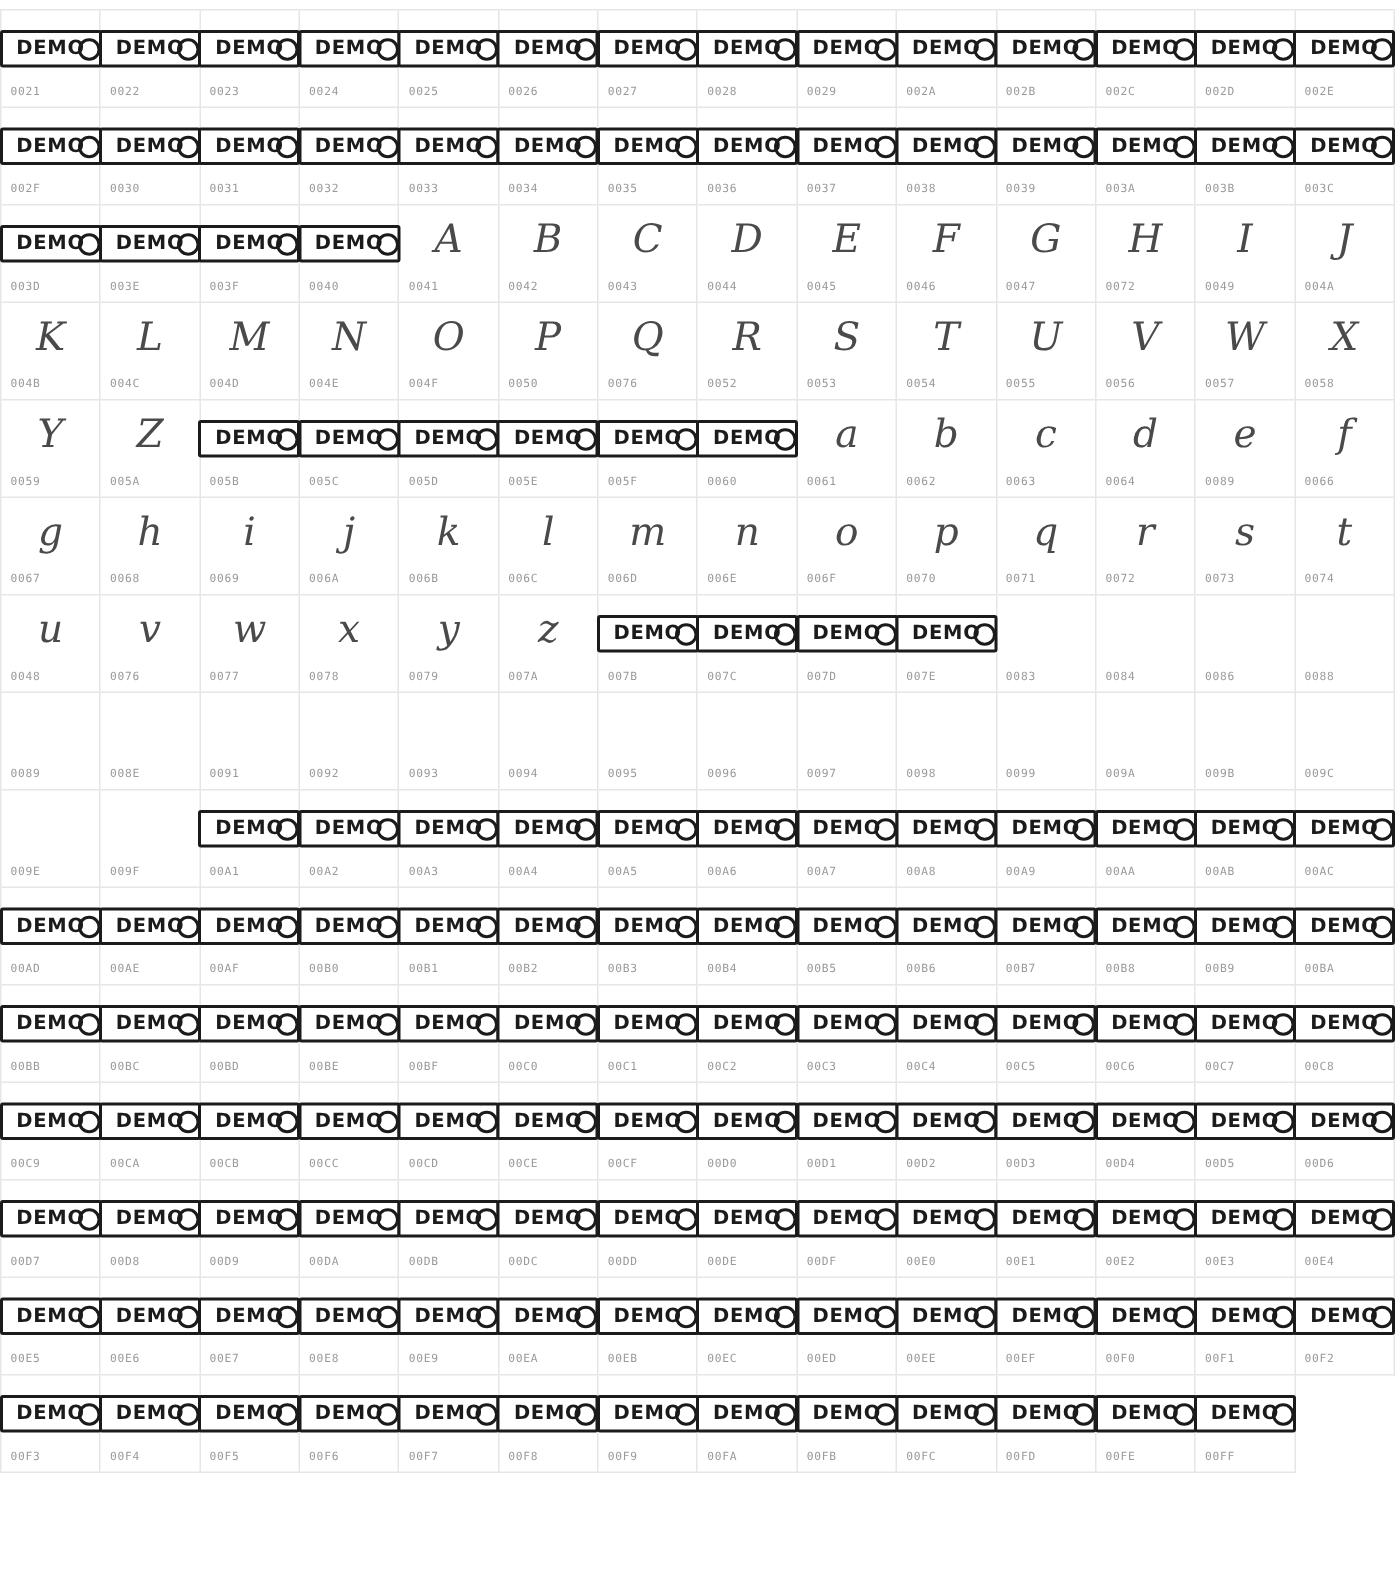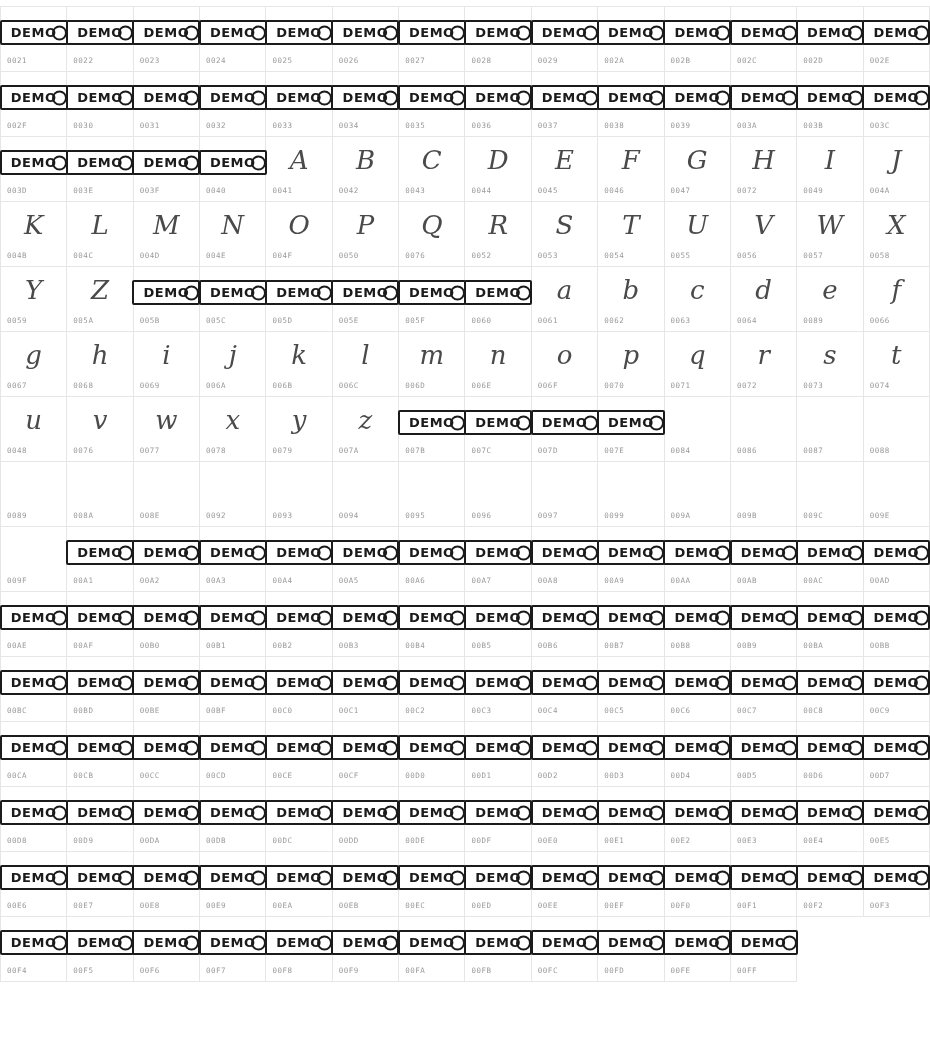--- a/index.html
+++ b/index.html
@@ -559,57 +559,60 @@
         </div>
         <div class="code">007D</div>
       </div>
       <div class="cell">
         <div class="demo">
           <span>DEMO</span>
         </div>
         <div class="code">007E</div>
       </div>
       <div class="cell">
+        <div class="code">0083</div>
+      </div>
+      <div class="cell">
         <div class="code">0084</div>
       </div>
       <div class="cell">
         <div class="code">0086</div>
       </div>
       <div class="cell">
-        <div class="code">0087</div>
-      </div>
-      <div class="cell">
         <div class="code">0088</div>
       </div>
       <div class="cell">
         <div class="code">0089</div>
       </div>
       <div class="cell">
-        <div class="code">008A</div>
-      </div>
-      <div class="cell">
         <div class="code">008E</div>
       </div>
       <div class="cell">
+        <div class="code">0091</div>
+      </div>
+      <div class="cell">
         <div class="code">0092</div>
       </div>
       <div class="cell">
         <div class="code">0093</div>
       </div>
       <div class="cell">
         <div class="code">0094</div>
       </div>
       <div class="cell">
         <div class="code">0095</div>
       </div>
       <div class="cell">
         <div class="code">0096</div>
       </div>
       <div class="cell">
         <div class="code">0097</div>
+      </div>
+      <div class="cell">
+        <div class="code">0098</div>
       </div>
       <div class="cell">
         <div class="code">0099</div>
       </div>
       <div class="cell">
         <div class="code">009A</div>
       </div>
       <div class="cell">
         <div class="code">009B</div>
       </div>

